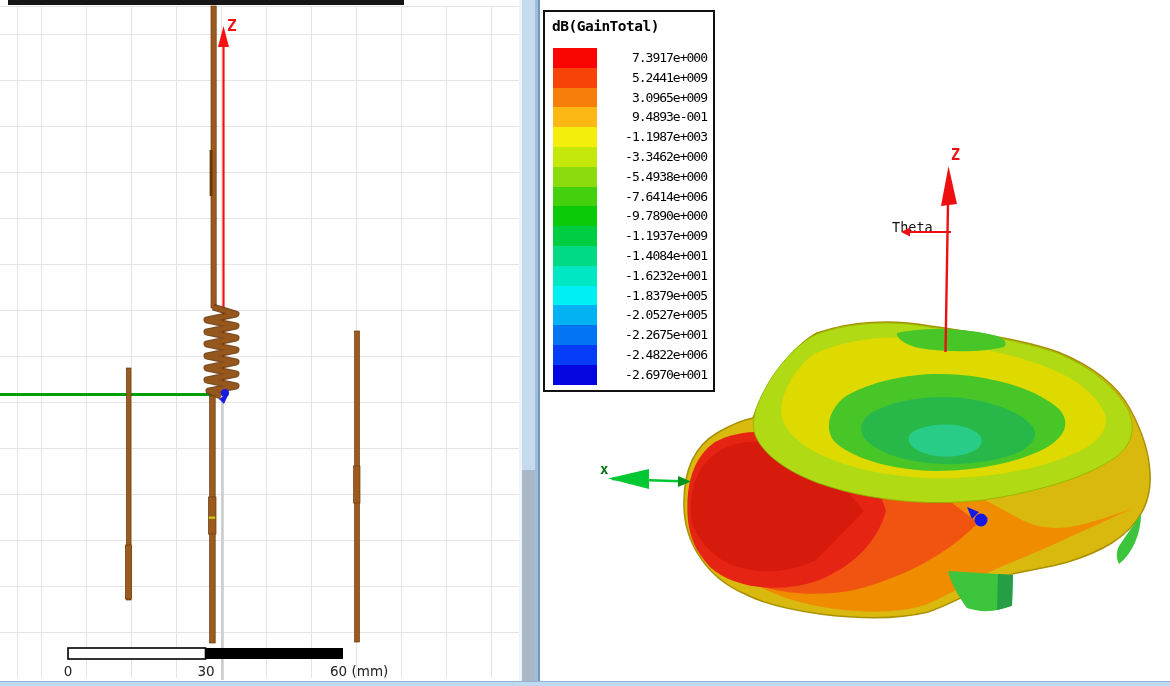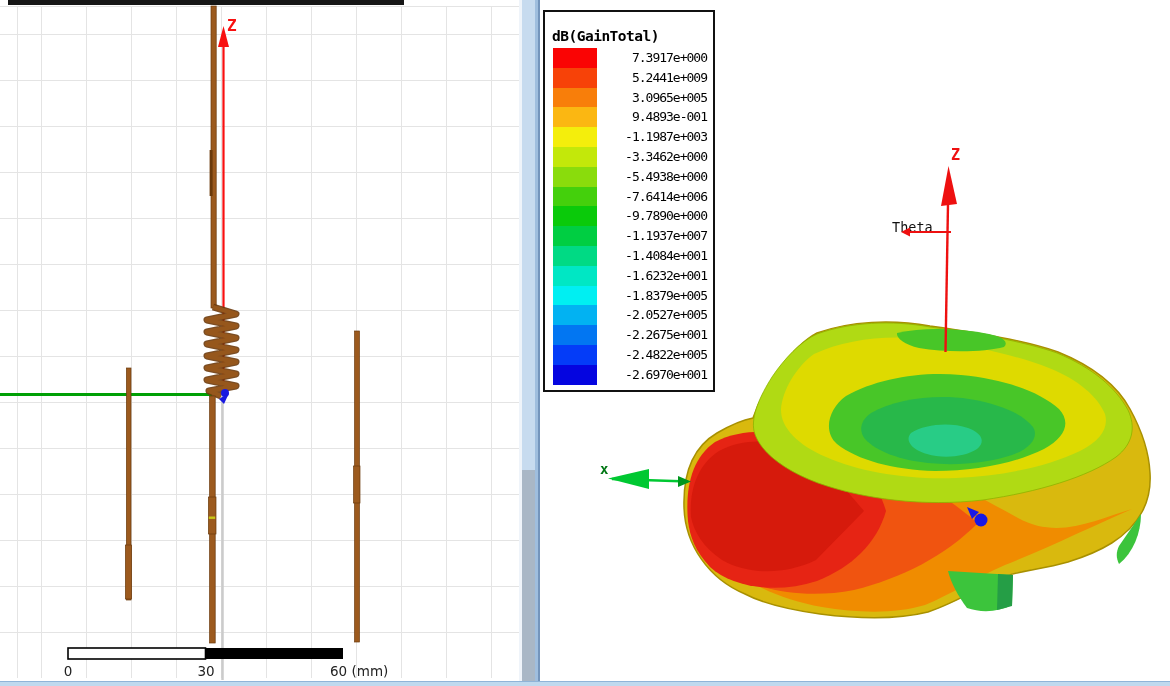--- a/index.html
+++ b/index.html
@@ -20,21 +20,21 @@
   .div-b{left:522px;top:0;width:13px;height:686px;background:#C7DBEF;}
   .div-b2{left:522px;top:470px;width:13px;height:216px;background:#A9B7C6;}
   .div-c{left:535px;top:0;width:3px;height:686px;background:#9FBEDE;}
   .div-d{left:538px;top:0;width:2px;height:686px;background:#7495BC;}
   
   .right-window{left:540px;top:0;width:630px;height:686px;background:#fff;}
   .pattern-svg{left:0;top:0;width:630px;height:686px;}
   
   .legend{left:3px;top:10px;width:172px;height:382px;background:#fff;
           border:2px solid #111;box-sizing:border-box;}
-  .legend-title{padding:16px 0 0 7px;font-family:"DejaVu Sans Mono",monospace;
+  .legend-title{padding:6px 0 0 7px;font-family:"DejaVu Sans Mono",monospace;
           font-weight:bold;font-size:14.5px;color:#000;letter-spacing:-0.5px;}
   .legend-rows{position:absolute;left:8px;top:36px;}
   .lrow{display:flex;height:19.8px;}
   .sw{width:44px;height:19.8px;}
   .lv{width:110px;text-align:right;font-family:"DejaVu Sans Mono",monospace;
       font-size:13px;line-height:19.8px;color:#000;letter-spacing:-1px;white-space:pre;}
   
   .bottom-strip{left:0;top:681px;width:1170px;height:5px;background:#BFD9EE;
       border-top:1px solid #8FB4D8;}
   text{font-family:"DejaVu Sans Mono",monospace;}
@@ -190,21 +190,21 @@
         <div class="lrow">
             <span class="sw" style="background-color: rgb(250, 4, 4);"></span>
             <span class="lv">7.3917e+000</span>
           </div>
         <div class="lrow">
             <span class="sw" style="background-color: rgb(247, 66, 8);"></span>
             <span class="lv">5.2441e+009</span>
           </div>
         <div class="lrow">
             <span class="sw" style="background-color: rgb(248, 126, 10);"></span>
-            <span class="lv">3.0965e+005</span>
+            <span class="lv">3.0965e+009</span>
           </div>
         <div class="lrow">
             <span class="sw" style="background-color: rgb(251, 183, 18);"></span>
             <span class="lv">9.4893e-001</span>
           </div>
         <div class="lrow">
             <span class="sw" style="background-color: rgb(244, 238, 12);"></span>
             <span class="lv">-1.1987e+003</span>
           </div>
         <div class="lrow">
@@ -218,21 +218,21 @@
         <div class="lrow">
             <span class="sw" style="background-color: rgb(68, 208, 12);"></span>
             <span class="lv">-7.6414e+006</span>
           </div>
         <div class="lrow">
             <span class="sw" style="background-color: rgb(10, 202, 10);"></span>
             <span class="lv">-9.7890e+000</span>
           </div>
         <div class="lrow">
             <span class="sw" style="background-color: rgb(0, 206, 66);"></span>
-            <span class="lv">-1.1937e+007</span>
+            <span class="lv">-1.1937e+009</span>
           </div>
         <div class="lrow">
             <span class="sw" style="background-color: rgb(0, 218, 132);"></span>
             <span class="lv">-1.4084e+001</span>
           </div>
         <div class="lrow">
             <span class="sw" style="background-color: rgb(0, 231, 196);"></span>
             <span class="lv">-1.6232e+001</span>
           </div>
         <div class="lrow">
@@ -242,21 +242,21 @@
         <div class="lrow">
             <span class="sw" style="background-color: rgb(2, 178, 242);"></span>
             <span class="lv">-2.0527e+005</span>
           </div>
         <div class="lrow">
             <span class="sw" style="background-color: rgb(2, 118, 242);"></span>
             <span class="lv">-2.2675e+001</span>
           </div>
         <div class="lrow">
             <span class="sw" style="background-color: rgb(4, 60, 248);"></span>
-            <span class="lv">-2.4822e+005</span>
+            <span class="lv">-2.4822e+006</span>
           </div>
         <div class="lrow">
             <span class="sw" style="background-color: rgb(5, 5, 224);"></span>
             <span class="lv">-2.6970e+001</span>
           </div>
       </div>
     </div>
   </div>
 
   <div class="abs bottom-strip"></div>

